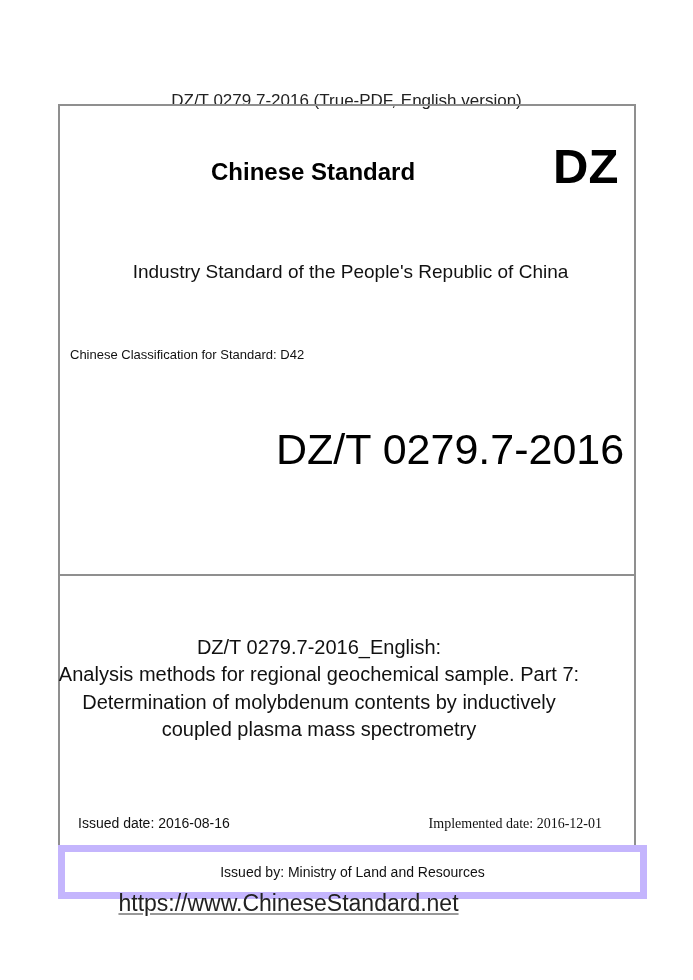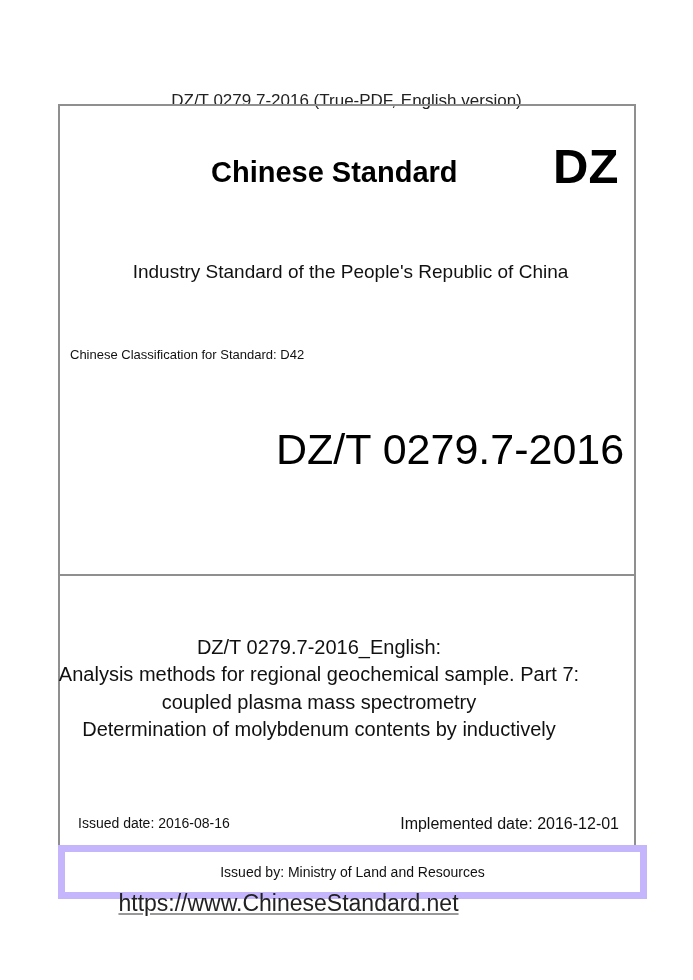--- a/index.html
+++ b/index.html
@@ -36,21 +36,21 @@
   }
 
   #box-divider {
     left: 58px; top: 574px;
     width: 576px; height: 2px;
     background: #8f8f8f;
   }
 
   #chinese-standard {
     left: 211px; top: 155px;
-    font-size: 29px;
+    font-size: 24px;
     font-weight: bold;
     line-height: 34px;
     color: #000;
     white-space: nowrap;
   }
 
   #dz-mark {
     left: 553px; top: 140px;
     font-size: 49px;
     font-weight: bold;
@@ -92,24 +92,25 @@
     color: #111;
   }
 
   #issued-date {
     left: 78px; top: 815px;
     font-size: 14px;
     line-height: 17px;
     white-space: nowrap;
   }
   #implemented-date {
-    right: 74px; top: 815px;
-    font-size: 16px;
+    right: 91px; top: 815px;
+    font-size: 14px;
     line-height: 17px;
     white-space: nowrap;
+    font-family: Liberation Serif, serif;
   }
 
   #issuer-box {
     left: 58px; top: 845px;
     width: 575px; height: 40px;
     border: 7px solid #c4b5fd;
     box-sizing: content-box;
     display: flex;
     align-items: center;
     justify-content: center;
@@ -150,22 +151,22 @@
   <div>Industry Standard of the People's Republic of China</div>
 </div>
 
 <div id="classification" class="abs">Chinese Classification for Standard: D42</div>
 
 <div id="standard-number" class="abs">DZ/T 0279.7-2016</div>
 
 <div id="title-block" class="abs center-text">
   <div>DZ/T 0279.7-2016_English:</div>
   <div>Analysis methods for regional geochemical sample. Part 7:</div>
+  <div>Determination of molybdenum contents by inductively</div>
   <div>coupled plasma mass spectrometry</div>
-  <div>Determination of molybdenum contents by inductively</div>
 </div>
 
 <div id="issued-date" class="abs">Issued date: 2016-08-16</div>
 
 <div id="implemented-date" class="abs">Implemented date: 2016-12-01</div>
 
 <div id="issuer-box" class="abs">
   <span id="issuer-text">Issued by: Ministry of Land and Resources</span>
 </div>
 

